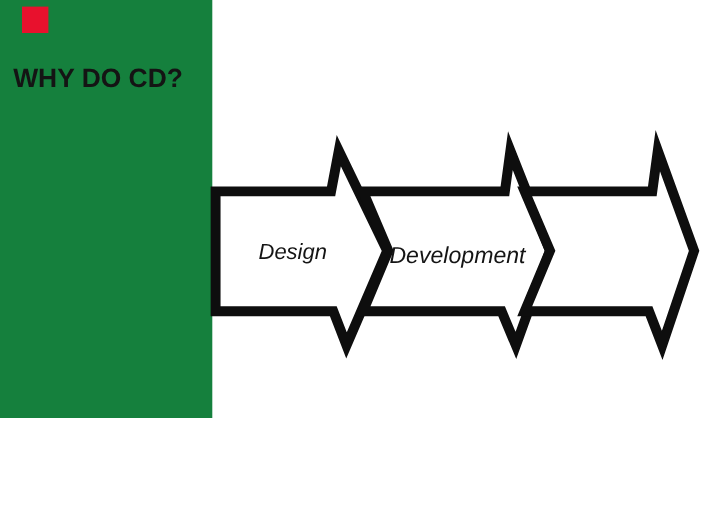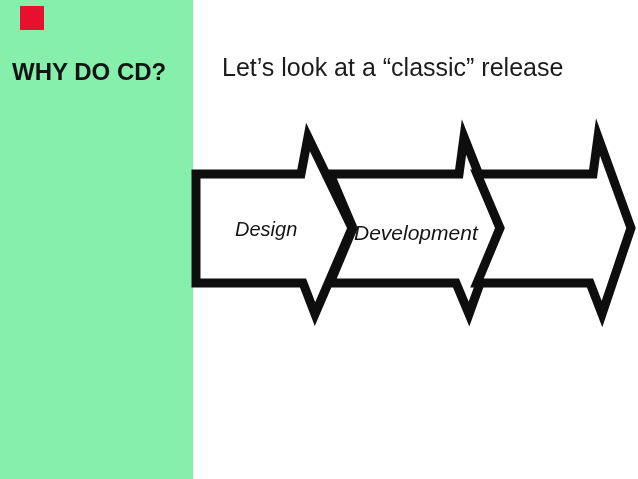--- a/index.html
+++ b/index.html
@@ -14,22 +14,22 @@
   .slide {
     position: relative;
     width: 638px;
     height: 479px;
     background: #ffffff;
   }
   .sidebar {
     position: absolute;
     left: 0; top: 0;
     width: 193px;
-    height: 479px;
-    background: #86efac;
+    height: 380px;
+    background: #15803d;
   }
   .accent-square {
     position: absolute;
     left: 20px; top: 6px;
     width: 24px; height: 24px;
     background: #e8112d;
   }
   .sidebar-title {
     position: absolute;
     left: 12px; top: 58px;
@@ -67,21 +67,20 @@
 </head>
 <body>
 
 <div class="slide">
 
   <div class="sidebar">
     <div class="accent-square"></div>
     <div class="sidebar-title">WHY DO CD?</div>
   </div>
 
-  <div class="slide-title">Let’s look at a “classic” release</div>
 
   <svg class="diagram-svg" viewBox="0 0 638 479" xmlns="http://www.w3.org/2000/svg">
     <g fill="#ffffff" stroke="#0e0e0e" stroke-width="9" stroke-linejoin="miter" stroke-miterlimit="5">
       <path d="M196,174 L301,174 L308,137 L352,228 L315,314 L303,283 L196,283 Z"></path>
       <path d="M330,174 L459,174 L464,137 L500,228 L469,314 L456,283 L330,283 L353,228 Z"></path>
       <path d="M477,174 L593,174 L598,137 L631,228 L602,314 L590,283 L477,283 L500,228 Z"></path>
     </g>
   </svg>
 
   <div class="stage-label design">Design</div>

